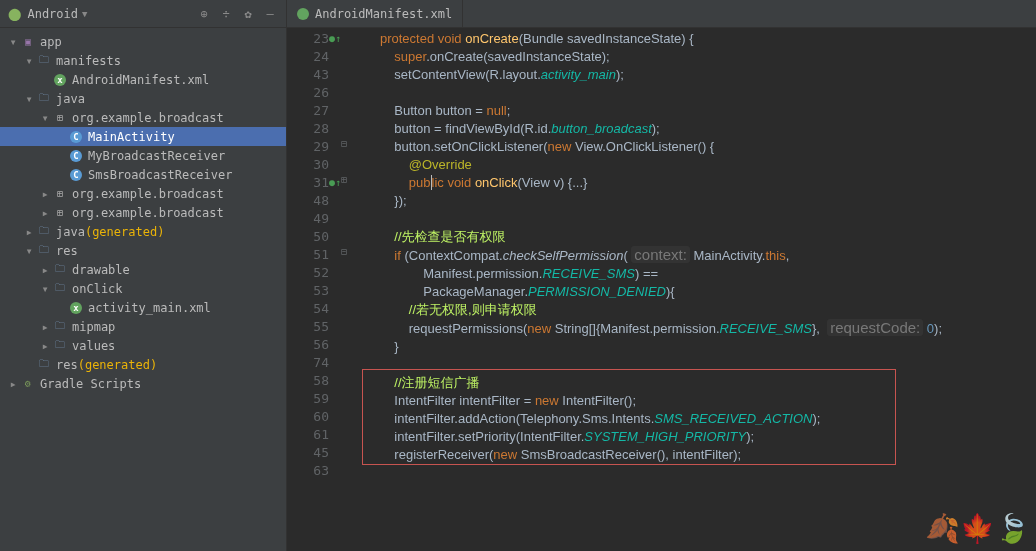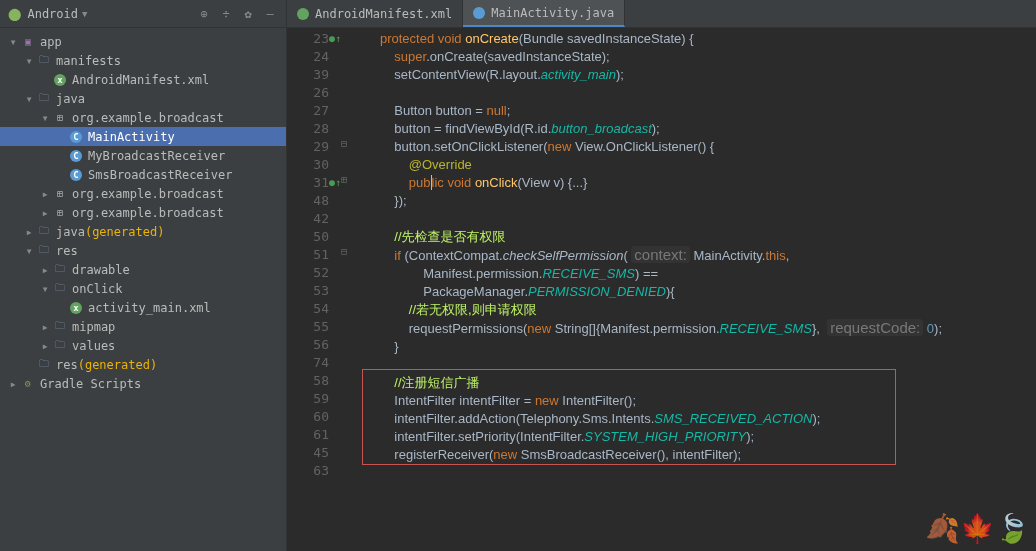--- a/index.html
+++ b/index.html
@@ -62,24 +62,20 @@
     <span class="tb-ico">⊕</span>
     <span class="tb-ico">÷</span>
     <span class="tb-ico">✿</span>
     <span class="tb-ico">—</span>
   </div>
   <div class="tabs" id="tabs">
       <div class="tab">
         <span class="tab-ico xml"></span>
         <span>AndroidManifest.xml</span>
       </div>
-      <div class="tab active">
-        <span class="tab-ico java"></span>
-        <span>MainActivity.java</span>
-      </div>
     </div>
 </div>
 
 <div class="main">
   <div class="tree" id="tree">
       <div class="node " style="padding-left: 6px;">
         <span class="arw">▾</span>
         <span class="ico mod">▣</span>
         <span class="lbl">app</span>
       </div>
@@ -183,29 +179,29 @@
       <div class="node " style="padding-left: 6px;">
         <span class="arw">▸</span>
         <span class="ico" style="color:#7c9b5b">⚙</span>
         <span class="lbl">Gradle Scripts</span>
       </div>
     </div>
   <div class="editor">
     <div class="gutter" id="gutter">
         <div>23<span class="mark">●↑</span></div>
         <div>24</div>
-        <div>39</div>
+        <div>43</div>
         <div>26</div>
         <div>27</div>
         <div>28</div>
         <div>29</div>
         <div>30</div>
         <div>31<span class="mark">●↑</span></div>
         <div>48</div>
-        <div>42</div>
+        <div>49</div>
         <div>50</div>
         <div>51</div>
         <div>52</div>
         <div>53</div>
         <div>54</div>
         <div>55</div>
         <div>56</div>
         <div>74</div>
         <div>58</div>
         <div>59</div>

